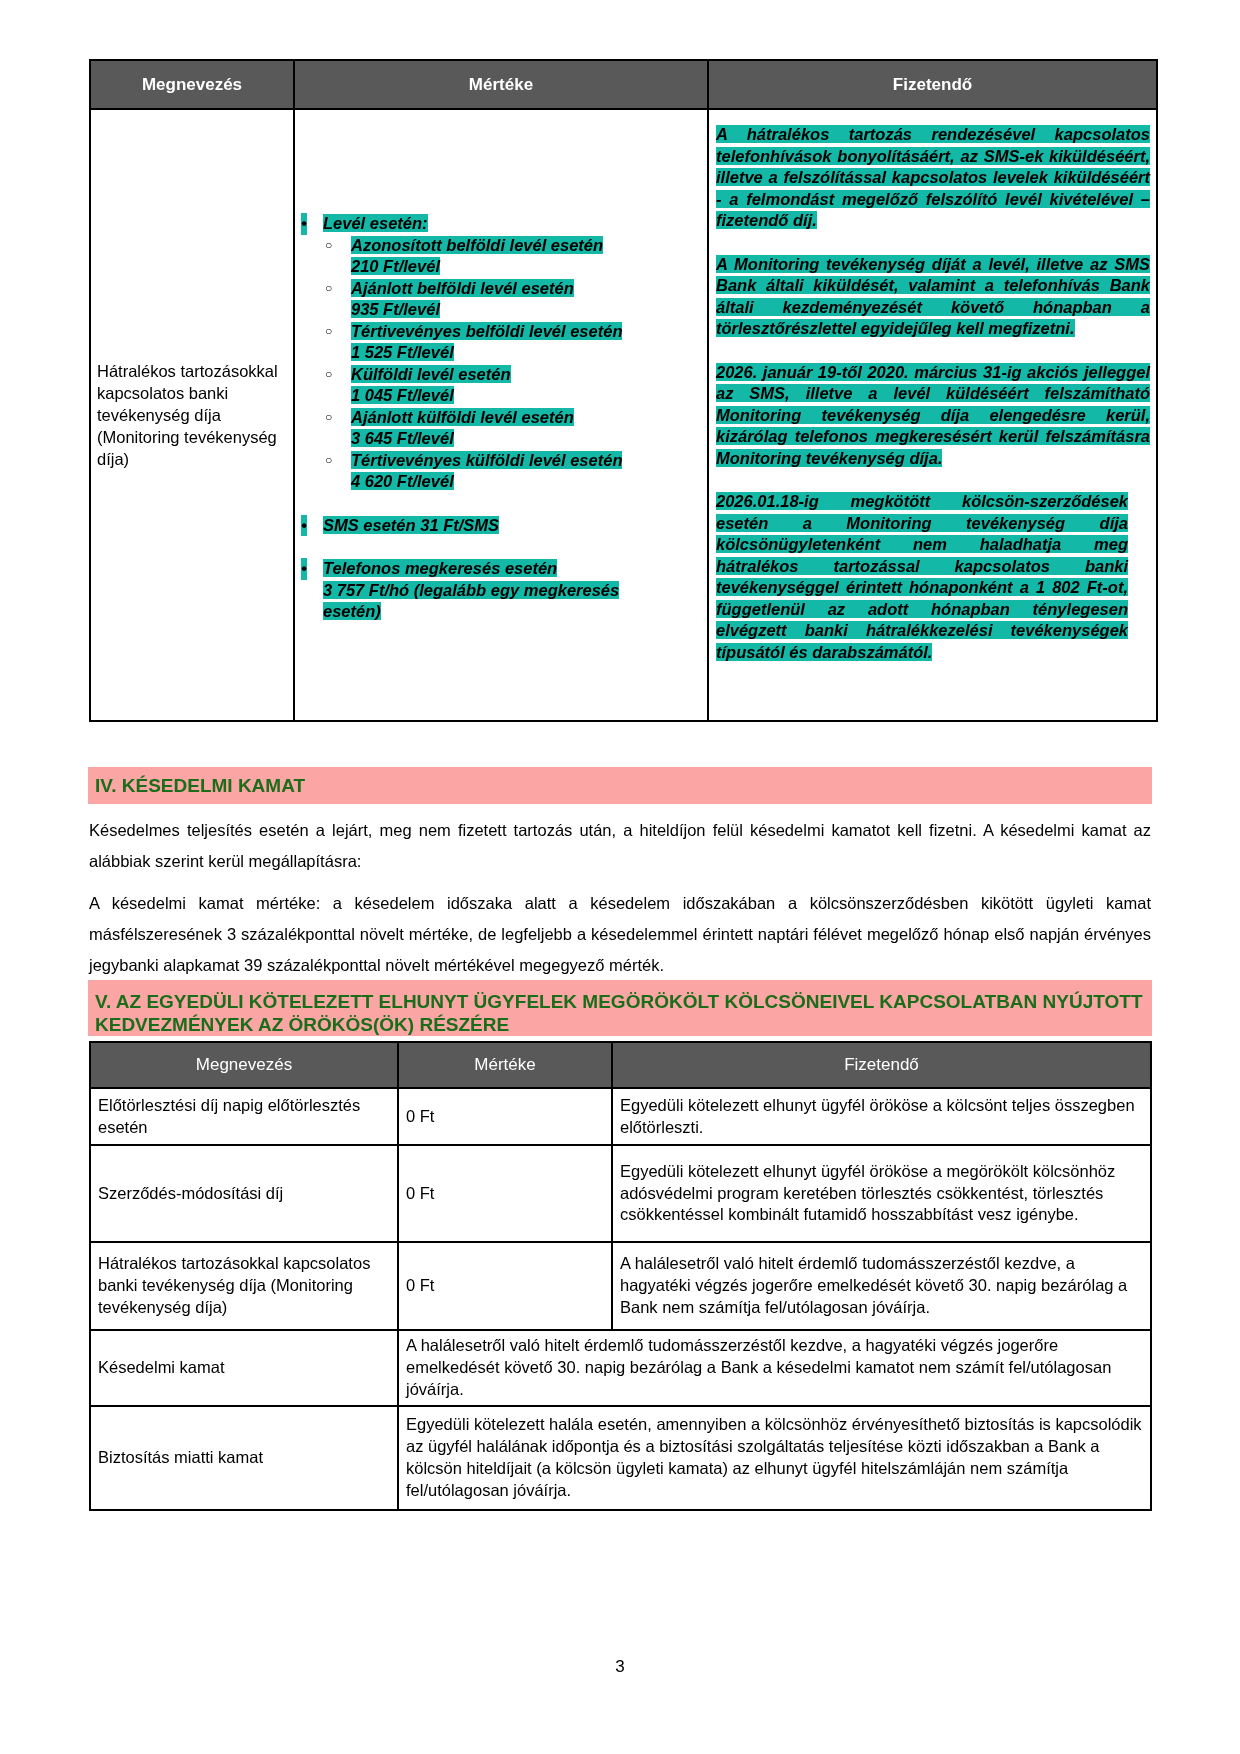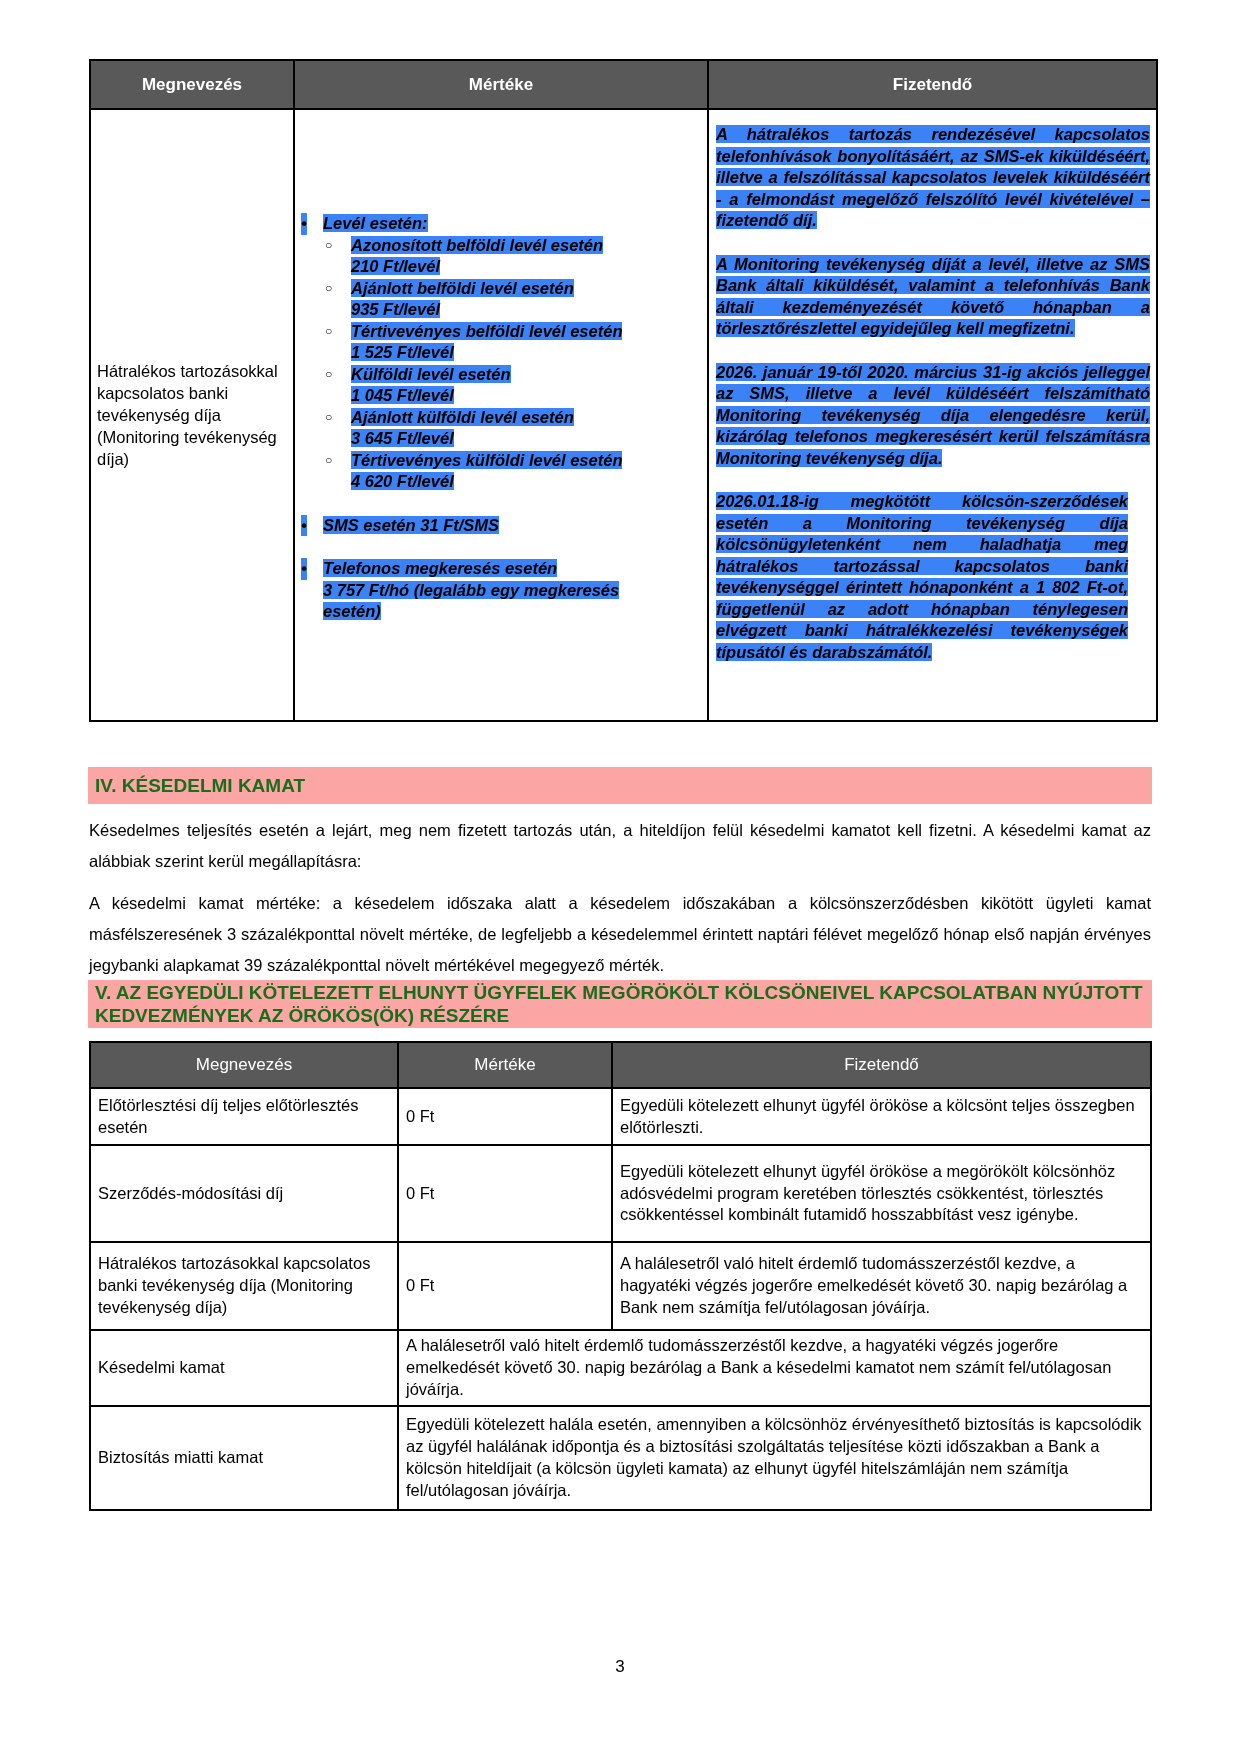--- a/index.html
+++ b/index.html
@@ -8,21 +8,21 @@
 
   
   table { border-collapse: collapse; border-radius: 17px; }
   #t1 { position: absolute; left: 89px; top: 59px; width: 1063px; table-layout: fixed; }
   #t1 th { background: #595959; color: #fff; font-weight: bold; font-size: 17px;
            height: 45px; border: 2px solid #000; text-align: center; }
   #t1 td { border: 2px solid #000; vertical-align: top; font-size: 16.5px; }
   #t1 .c1 { width: 190px; vertical-align: middle; padding: 0 6px; line-height: 22px; }
   #t1 .c2 { width: 410px; }
   #t1 .c3 { width: 445px; }
-  .hl { background: #3b82f6; }
+  .hl { background: #14b8a6; }
 
   .mlist { margin: 0; padding: 0; list-style: none; font-style: italic; font-weight: bold;
            font-size: 16.5px; line-height: 21.5px; }
   .mlist > li { position: relative; padding-left: 28px; }
   .bullet { position: absolute; left: 6px; top: 0; }
   .sub { list-style: none; margin: 0; padding: 0; }
   .sub li { position: relative; padding-left: 56px; }
   .sub .circ { position: absolute; left: 30px; top: 0; font-style: normal; font-weight: normal; font-size: 12px; }
   .gap { height: 22px; }
 
@@ -103,33 +103,33 @@
       </td>
     </tr>
   </tbody>
 </table>
 
 <div class="band" style="top:767px; height:37px; line-height:37px;">IV. KÉSEDELMI KAMAT</div>
 
 <div class="para" style="top:815px;">Késedelmes teljesítés esetén a lejárt, meg nem fizetett tartozás után, a hiteldíjon felül késedelmi kamatot kell fizetni. A késedelmi kamat az alábbiak szerint kerül megállapításra:</div>
 <div class="para" style="top:888px;">A késedelmi kamat mértéke: a késedelem időszaka alatt a késedelem időszakában a kölcsönszerződésben kikötött ügyleti kamat másfélszeresének 3 százalékponttal növelt mértéke, de legfeljebb a késedelemmel érintett naptári félévet megelőző hónap első napján érvényes jegybanki alapkamat 39 százalékponttal növelt mértékével megegyező mérték.</div>
 
-<div class="band" style="top:980px; height:48px; padding-top:1px;">V. AZ EGYEDÜLI KÖTELEZETT ELHUNYT ÜGYFELEK MEGÖRÖKÖLT KÖLCSÖNEIVEL KAPCSOLATBAN NYÚJTOTT KEDVEZMÉNYEK AZ ÖRÖKÖS(ÖK) RÉSZÉRE</div>
+<div class="band" style="top:980px; height:56px; padding-top:10px;">V. AZ EGYEDÜLI KÖTELEZETT ELHUNYT ÜGYFELEK MEGÖRÖKÖLT KÖLCSÖNEIVEL KAPCSOLATBAN NYÚJTOTT KEDVEZMÉNYEK AZ ÖRÖKÖS(ÖK) RÉSZÉRE</div>
 
 <table id="t2">
   <thead>
     <tr>
       <th class="col1">Megnevezés</th>
       <th class="col2">Mértéke</th>
       <th>Fizetendő</th>
     </tr>
   </thead>
   <tbody>
     <tr style="height:57px;">
-      <td class="col1">Előtörlesztési díj teljes előtörlesztés esetén</td>
+      <td class="col1">Előtörlesztési díj napig előtörlesztés esetén</td>
       <td class="col2 center">0 Ft</td>
       <td>Egyedüli kötelezett elhunyt ügyfél örököse a kölcsönt teljes összegben előtörleszti.</td>
     </tr>
     <tr style="height:97px;">
       <td class="col1">Szerződés-módosítási díj</td>
       <td class="col2 center">0 Ft</td>
       <td>Egyedüli kötelezett elhunyt ügyfél örököse a megörökölt kölcsönhöz adósvédelmi program keretében törlesztés csökkentést, törlesztés csökkentéssel kombinált futamidő hosszabbítást vesz igénybe.</td>
     </tr>
     <tr style="height:88px;">
       <td class="col1">Hátralékos tartozásokkal kapcsolatos banki tevékenység díja (Monitoring tevékenység díja)</td>

